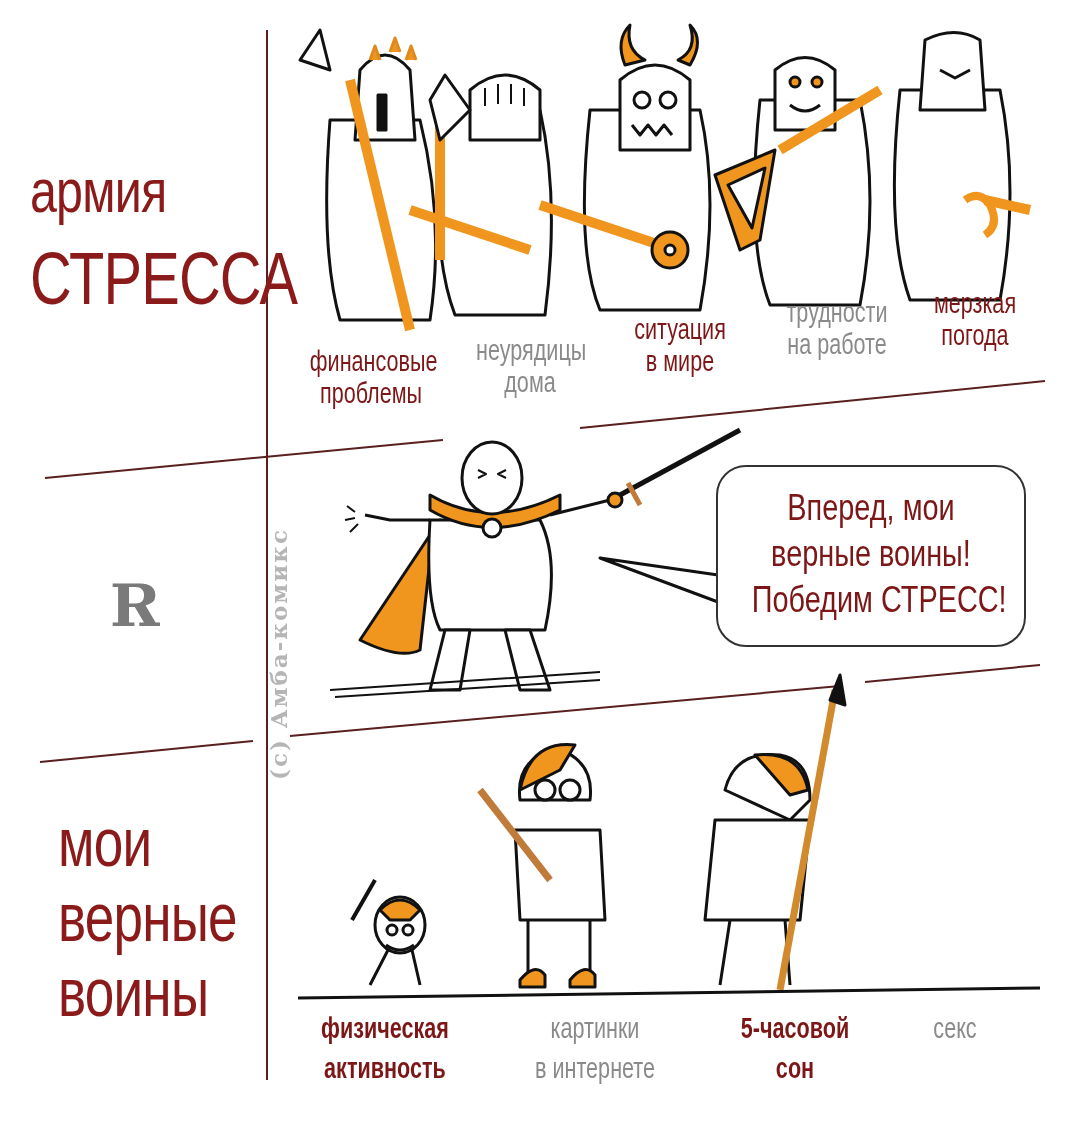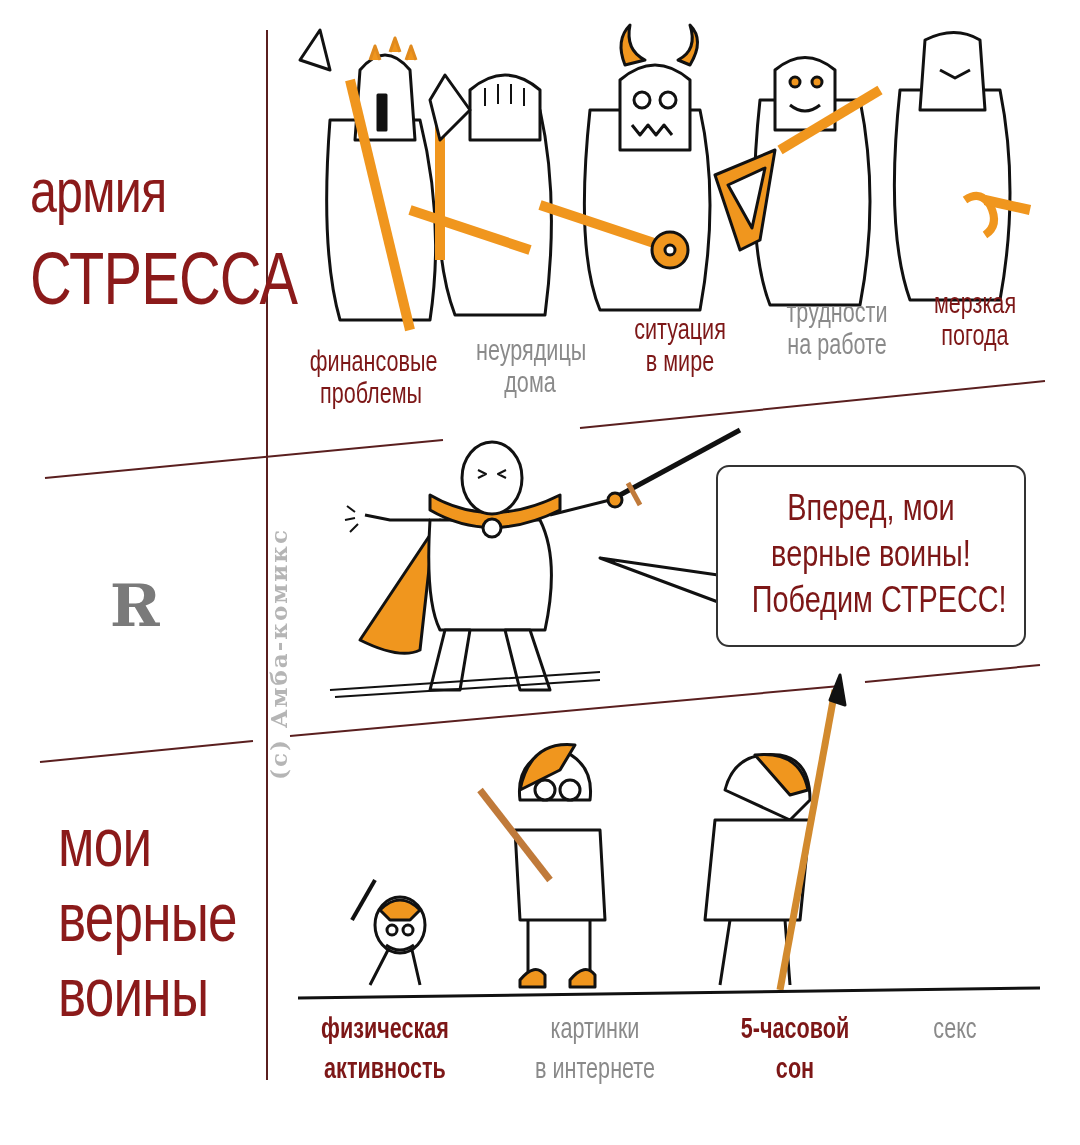--- a/index.html
+++ b/index.html
@@ -4,21 +4,21 @@
 <style>
   html, body { margin:0; padding:0; background:#ffffff; }
   body { width:1080px; height:1145px; position:relative; overflow:hidden; font-family:"Liberation Sans", sans-serif; }
   .side-label { position:absolute; color:#8b1a1a; font-family:"Liberation Sans", sans-serif; line-height:1.0; transform:scaleX(0.78); transform-origin:left top; letter-spacing:-1px; }
   .side-label div { white-space:nowrap; }
   .ya { position:absolute; color:#7a7a7a; font-family:"DejaVu Serif", serif; font-weight:bold; font-size:58px; transform:scaleX(-1); }
   .cap { position:absolute; text-align:center; font-family:"Liberation Sans", sans-serif; font-size:30px; line-height:32px; transform:scaleX(0.72); transform-origin:center top; white-space:nowrap; }
   .cap.red { color:#7d1717; }
   .cap.grey { color:#8a8a8a; }
   .cap.bold { font-weight:bold; }
-  .bubble { position:absolute; left:716px; top:465px; width:306px; height:178px; border:2px solid #333; border-radius:13px; background:#fff; }
+  .bubble { position:absolute; left:716px; top:465px; width:306px; height:178px; border:2px solid #333; border-radius:30px; background:#fff; }
   .bubble-text { position:absolute; left:0; right:0; top:18px; text-align:center; color:#7d1717; font-family:"Liberation Sans", sans-serif; font-size:37px; line-height:46px; transform:scaleX(0.78); transform-origin:center top; white-space:nowrap; }
   .copyright { position:absolute; left:265px; top:780px; color:#b5b5b5; font-family:"DejaVu Serif", serif; font-weight:bold; font-size:23px; letter-spacing:2px; transform:rotate(-90deg); transform-origin:left top; white-space:nowrap; }
   svg.art { position:absolute; left:0; top:0; }
 </style>
 </head>
 <body>
 
 <svg class="art" width="1080" height="1145" viewBox="0 0 1080 1145">
 
   <g stroke="#5a1f1f" stroke-width="2" fill="none">

